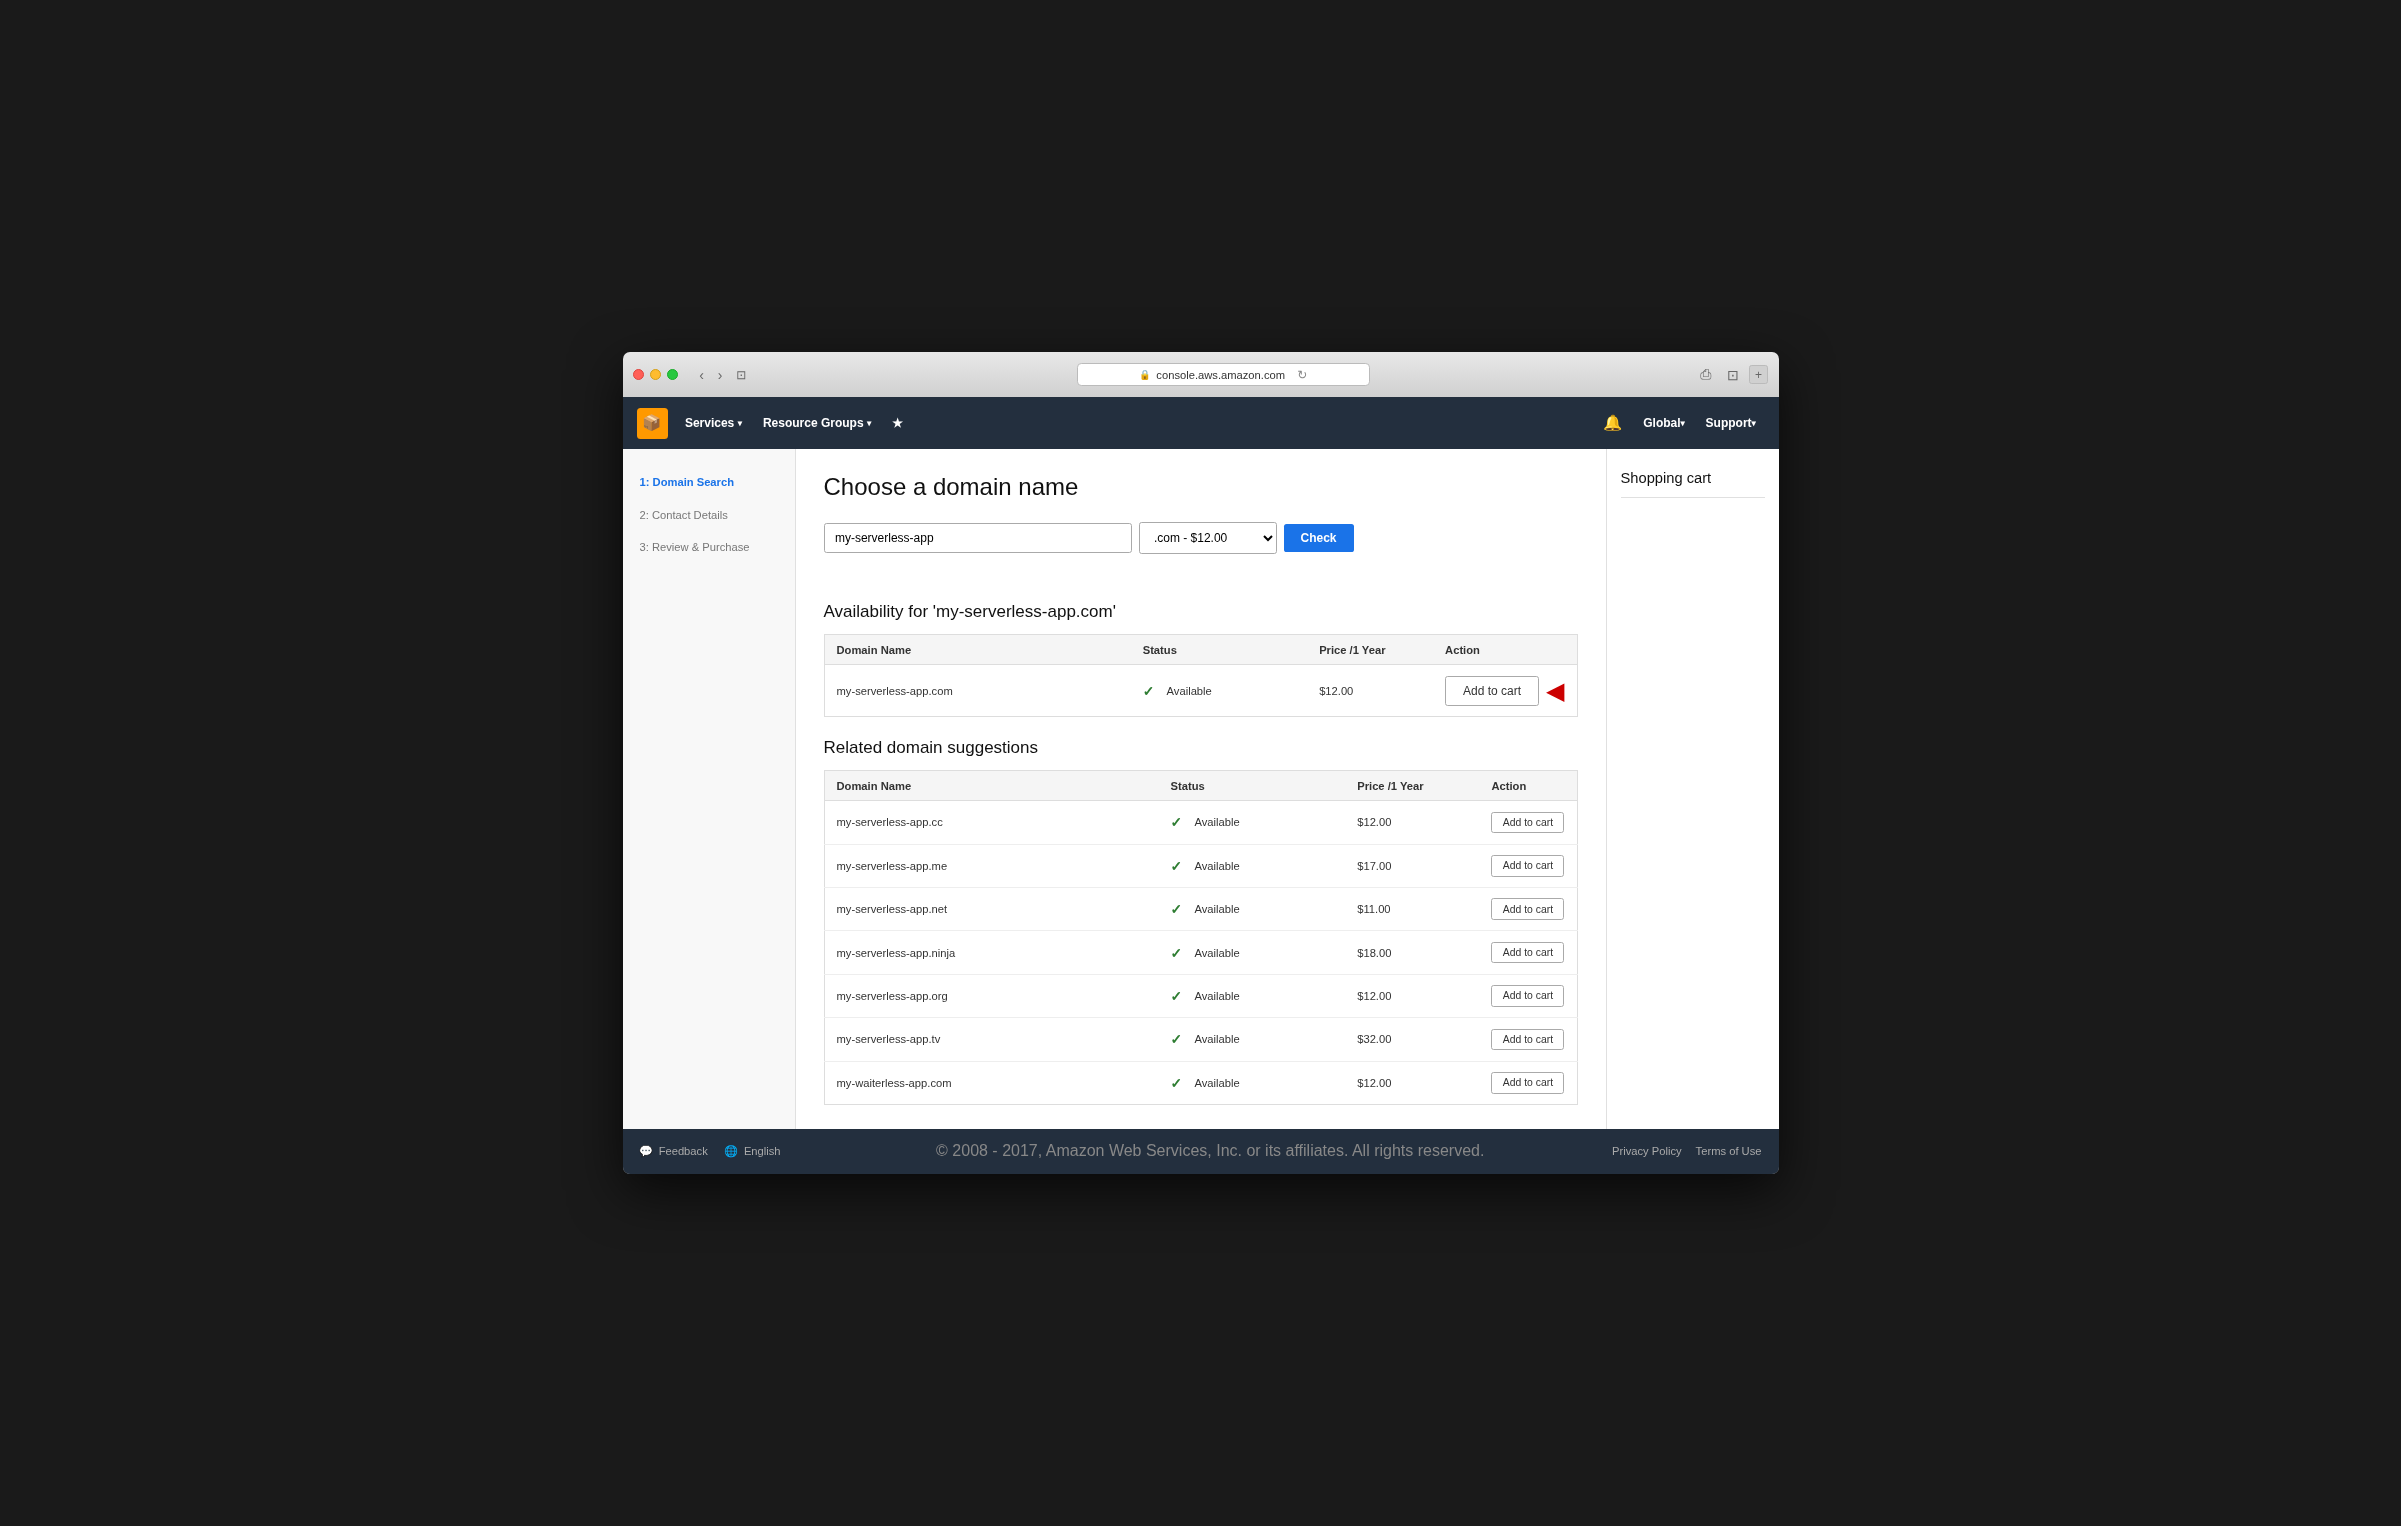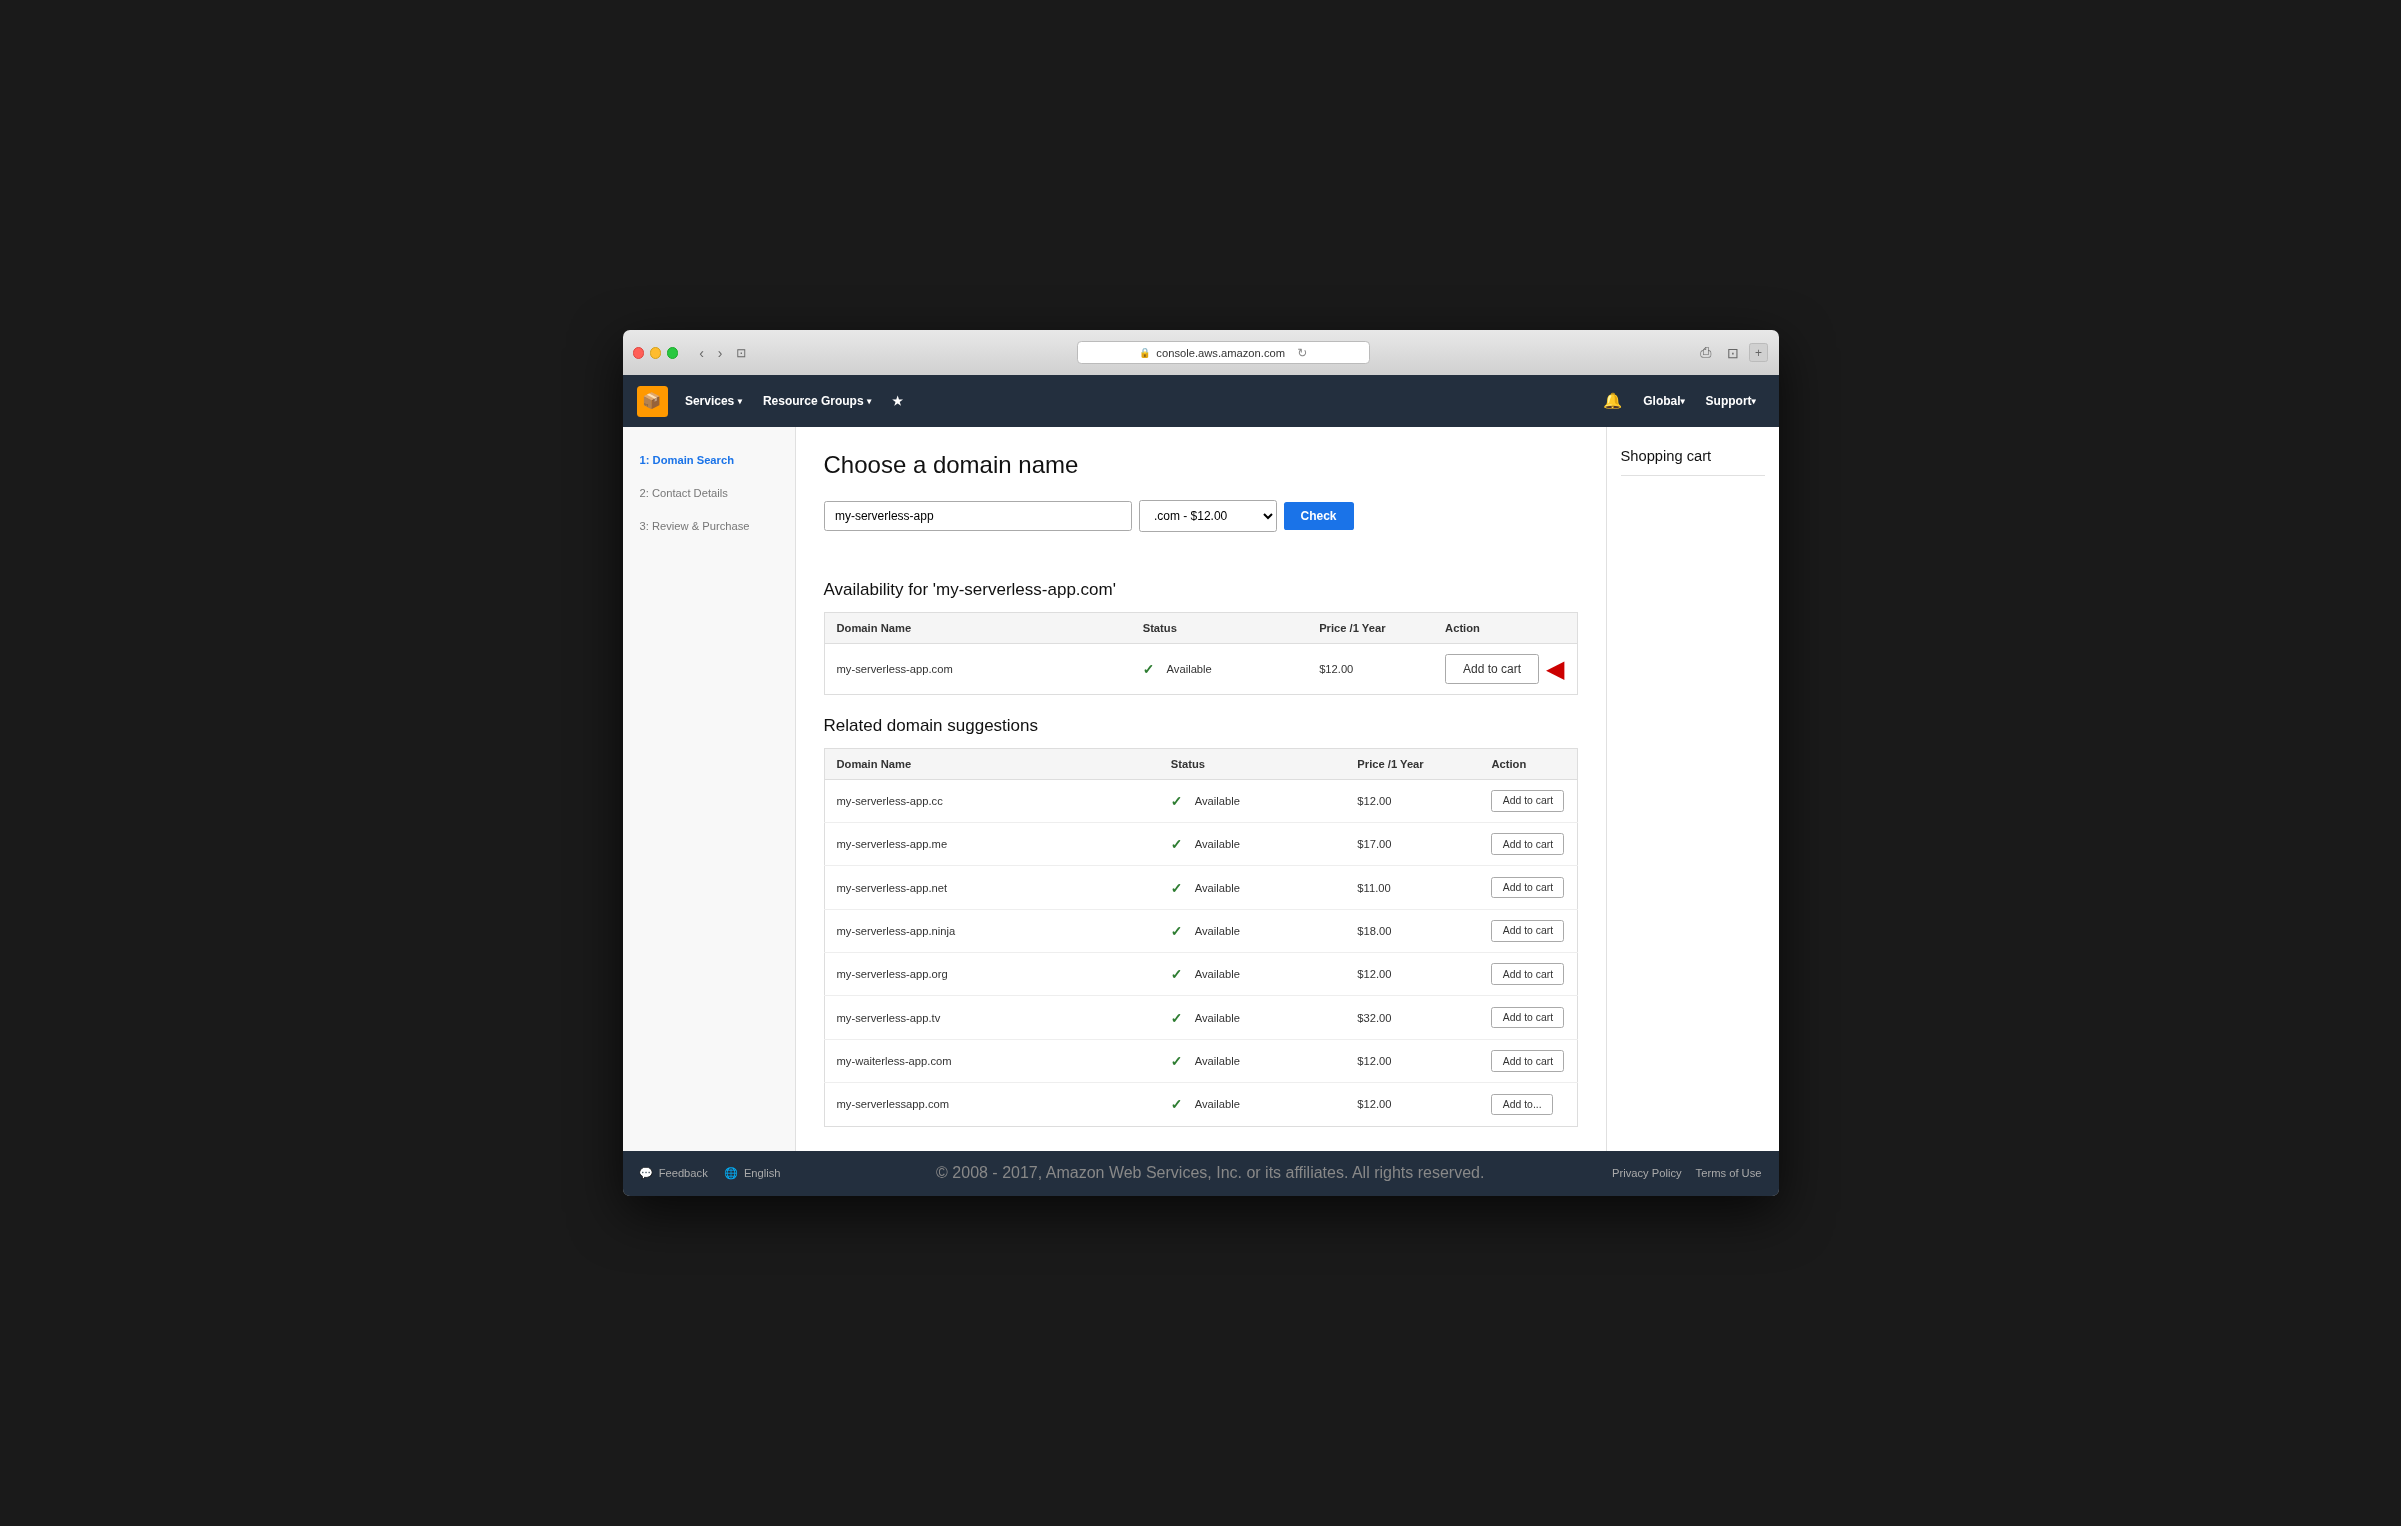--- a/index.html
+++ b/index.html
@@ -653,33 +653,20 @@
         <div class="status-cell">
           <span class="status-check">✓</span>
           <span>Available</span>
         </div>
       </td>
       <td>$12.00</td>
       <td>
         <button class="add-to-cart-btn">Add to cart</button>
       </td>
     </tr>
-                <tr>
-      <td>my-serverlessapp.com</td>
-      <td>
-        <div class="status-cell">
-          <span class="status-check">✓</span>
-          <span>Available</span>
-        </div>
-      </td>
-      <td>$12.00</td>
-      <td>
-        <button class="add-to-cart-btn">Add to...</button>
-      </td>
-    </tr>
               </tbody>
           </table>
         </div>
       </div>
 
       <div class="cart-sidebar">
         <div class="cart-title">Shopping cart</div>
       </div>
 
     </div>

